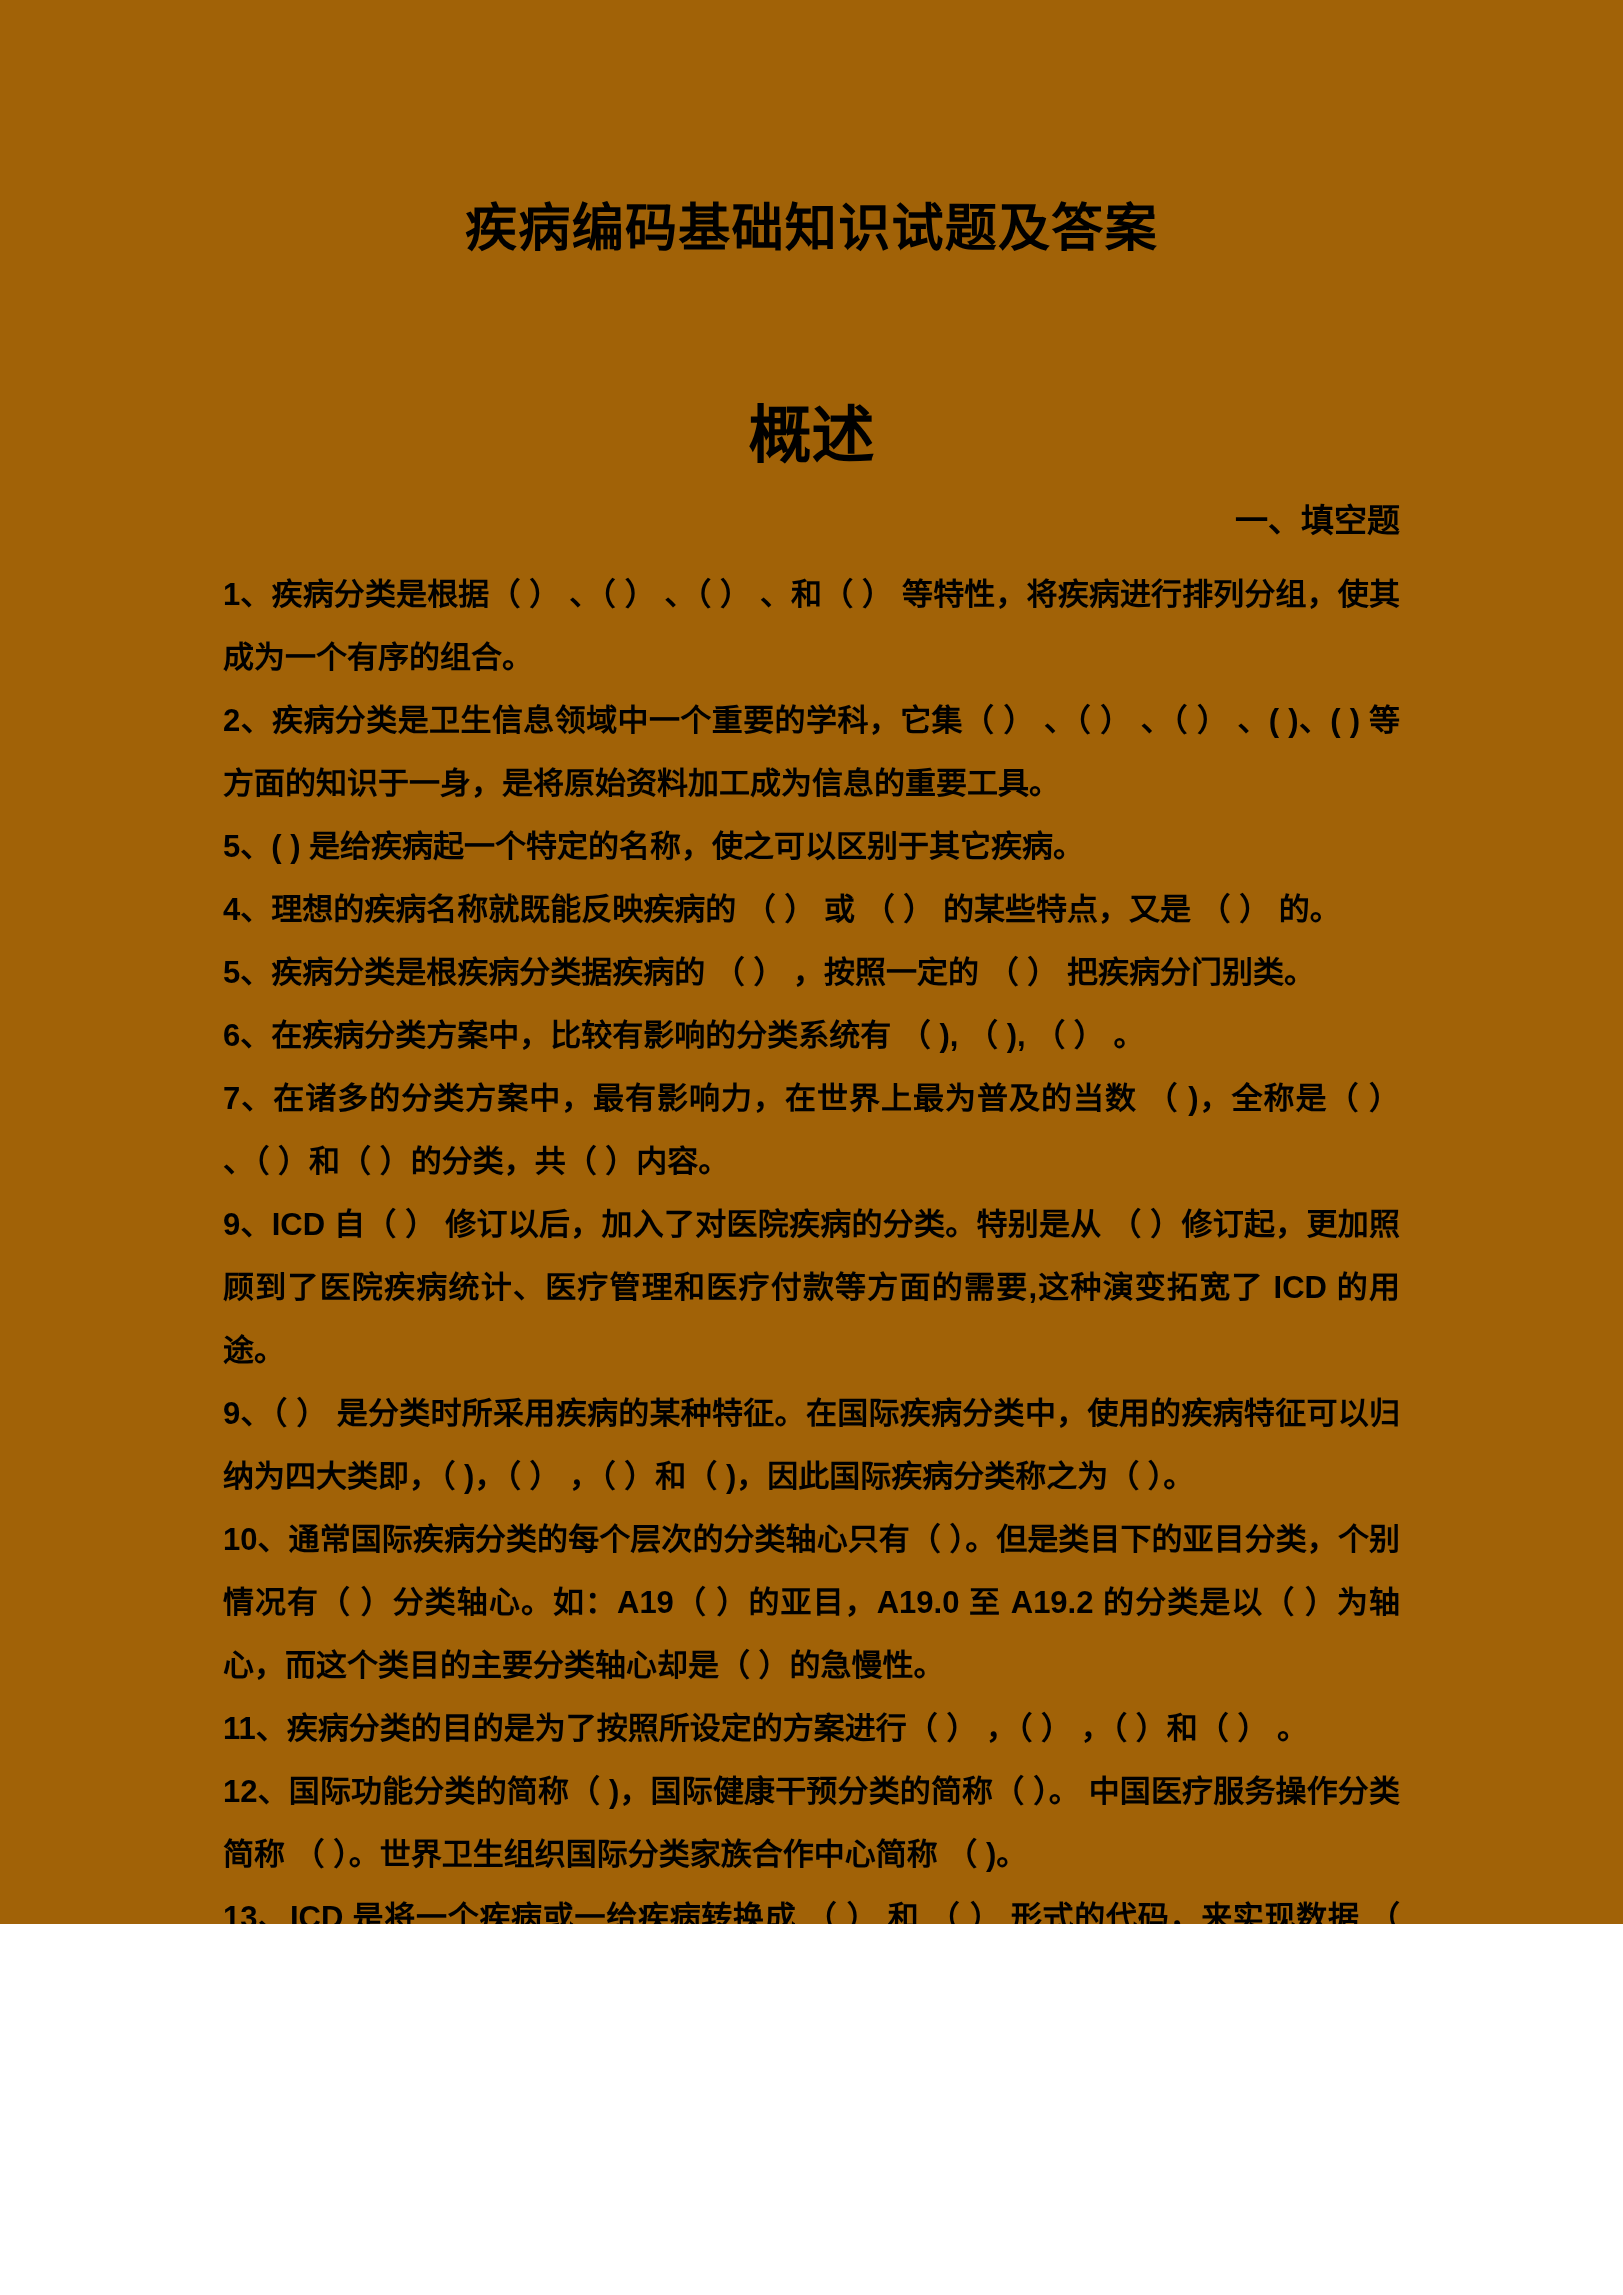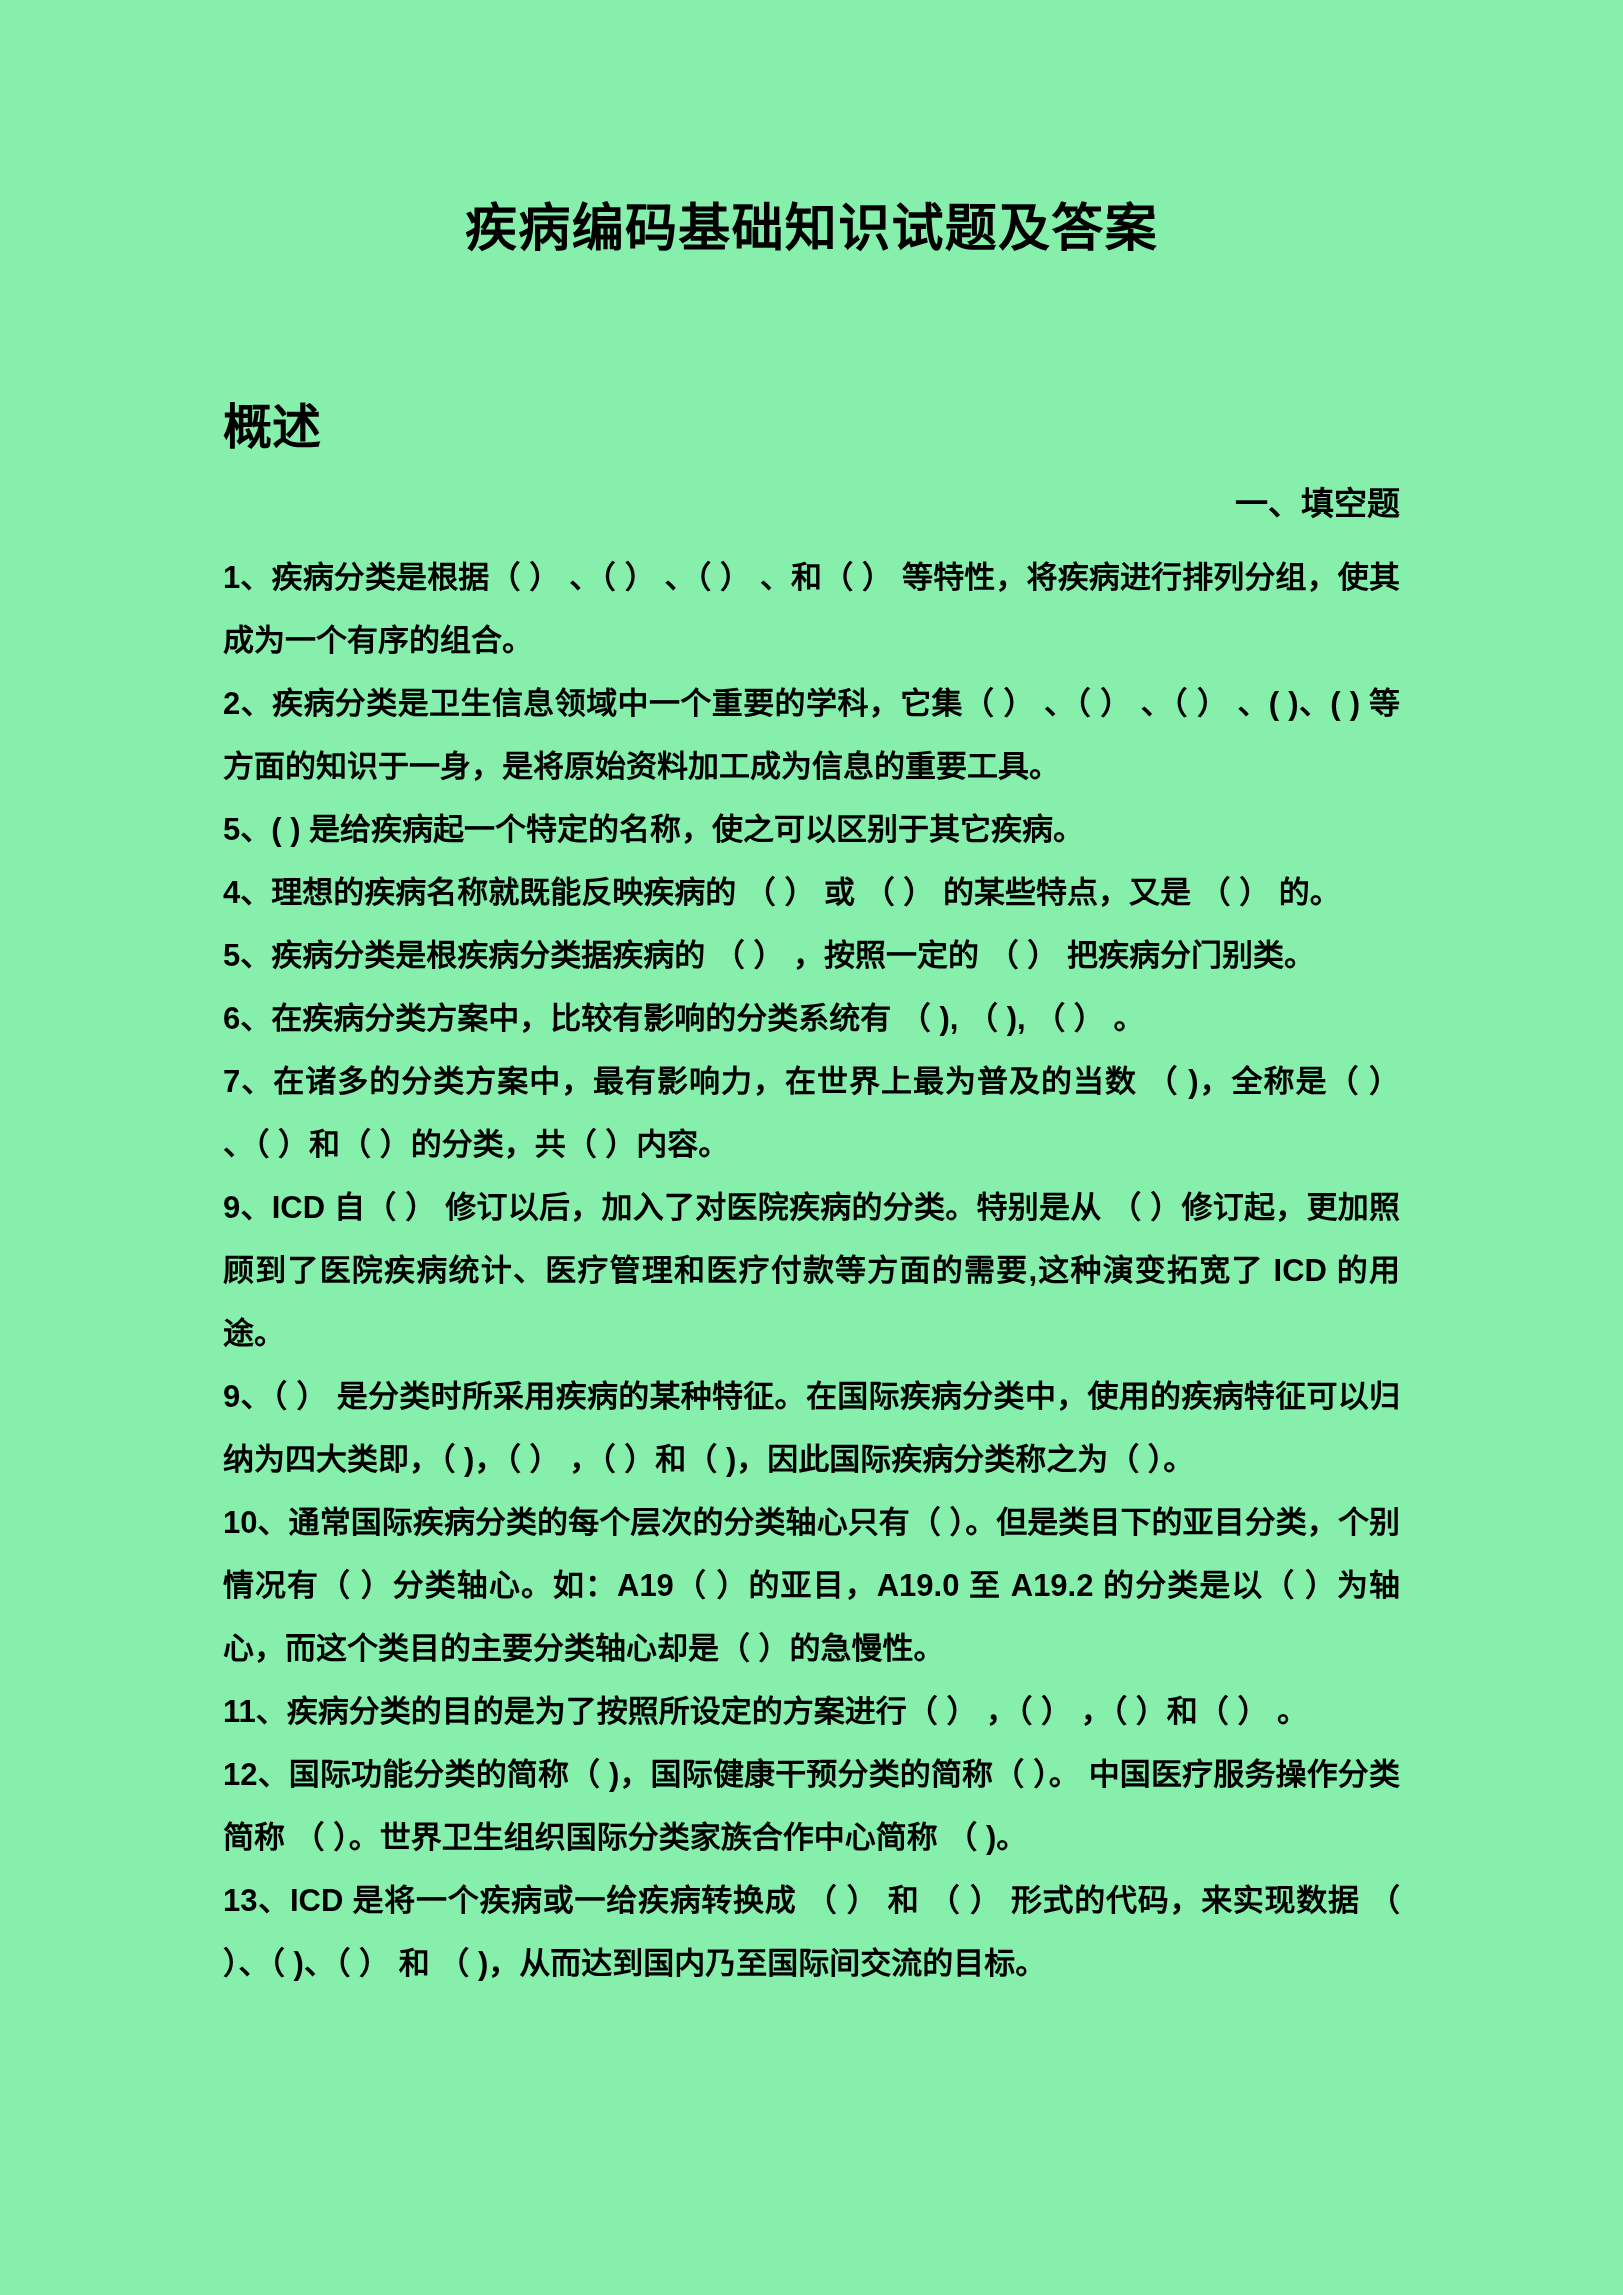--- a/index.html
+++ b/index.html
@@ -3,42 +3,42 @@
 <meta charset="utf-8">
 <style>
   html, body {
     margin: 0;
     padding: 0;
     background: #ffffff;
   }
   .page {
     position: relative;
     width: 1623px;
-    height: 2295px;
-    background: #86efac;
+    height: 1924px;
+    background: #a16207;
     color: #000000;
     font-family: "Liberation Sans", "DejaVu Sans", sans-serif;
     overflow: hidden;
     box-sizing: border-box;
     padding: 0 223px;
   }
   .doc-title {
     margin: 196px 0 0 0;
     font-size: 52px;
     line-height: 1.25;
     font-weight: 700;
     text-align: center;
     letter-spacing: 1.3px;
   }
   .section-heading {
     margin: 137px 0 0 0;
-    font-size: 49px;
+    font-size: 63px;
     line-height: 1.2;
     font-weight: 700;
-    text-align: left;
+    text-align: center;
   }
   .subsection-heading {
     margin: 27.5px 0 0 0;
     font-size: 33px;
     line-height: 1.2;
     font-weight: 700;
     text-align: right;
   }
   .questions {
     margin-top: 22px;

